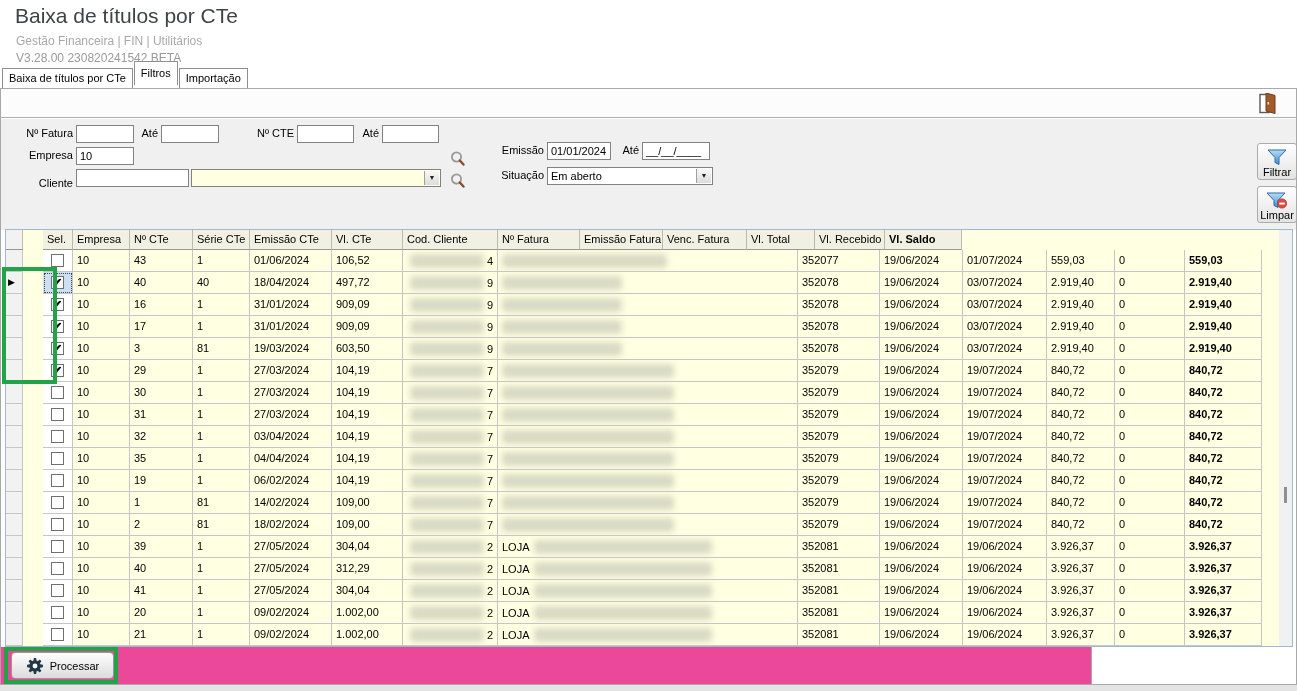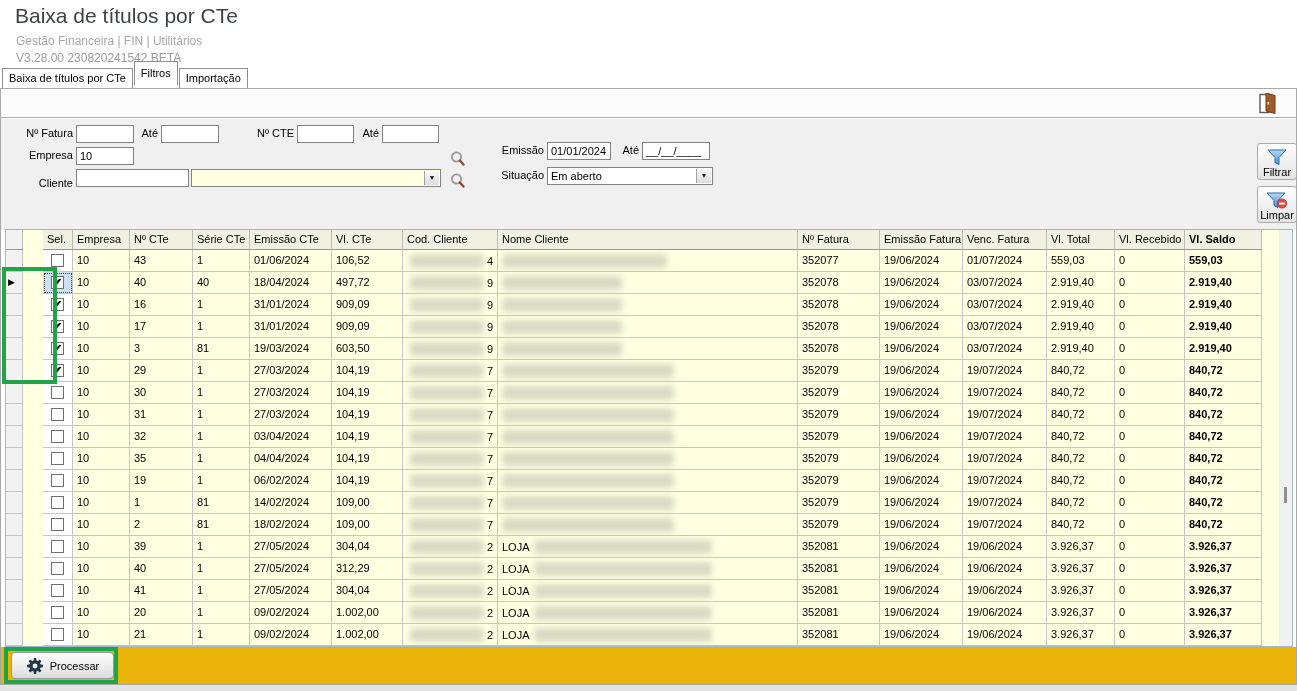--- a/index.html
+++ b/index.html
@@ -54,21 +54,21 @@
 .blur { display:inline-block; height:14px; background:#cfd1bd; filter:blur(3px); border-radius:3px; opacity:0.8; }
 .c.cod .blur { margin-right:3px; }
 .c.nome { display:flex; align-items:center; gap:4px; padding-top:0; }
 .sb { position:absolute; right:0px; top:0px; width:13px; height:416px; background:#f0f1f3; }
 .sb .thumb { position:absolute; left:5px; top:257px; width:3px; height:16px; background:#8f8f8f; }
 
 
 .gbox { position:absolute; border:4px solid #23a347; pointer-events:none; z-index:10; }
 
 
-.bottombar { position:absolute; left:0; top:647px; width:1297px; height:37px; background:#eab308; border-left:1px solid #a8a8a8; border-right:1px solid #a8a8a8; }
+.bottombar { position:absolute; left:0; top:647px; width:1092px; height:37px; background:#ec4899; border-left:1px solid #a8a8a8; border-right:1px solid #a8a8a8; }
 .procbtn { position:absolute; left:10px; top:5px; width:103px; height:27px; border:1px solid #979797; border-radius:4px; background:linear-gradient(#fefefe,#dcdcdc); display:flex; align-items:center; justify-content:center; gap:6px; font-size:11px; color:#000; }
 .winedge { position:absolute; left:0; top:684px; width:1297px; height:7px; background:#e4e4e4; border-top:1px solid #a9a9a9; }
 </style>
 </head>
 <body>
 
 <div class="title">Baixa de títulos por CTe</div>
 <div class="crumb">Gestão Financeira | FIN | Utilitários</div>
 <div class="ver">V3.28.00 230820241542 BETA</div>
 
@@ -152,21 +152,20 @@
 <div class="grid">
   <div class="hrow" id="gridhead">
       <div class="c ind w-ind"></div>
       <div class="c w-sel">Sel.</div>
       <div class="c w-emp">Empresa</div>
       <div class="c w-ncte">Nº CTe</div>
       <div class="c w-serie">Série CTe</div>
       <div class="c w-ecte">Emissão CTe</div>
       <div class="c w-vcte">Vl. CTe</div>
       <div class="c w-cod">Cod. Cliente</div>
-      <div class="c w-nome">Nome Cliente</div>
       <div class="c w-fat">Nº Fatura</div>
       <div class="c w-efat">Emissão Fatura</div>
       <div class="c w-venc">Venc. Fatura</div>
       <div class="c w-tot">Vl. Total</div>
       <div class="c w-rec">Vl. Recebido</div>
       <div class="c w-sal">Vl. Saldo</div>
       <div class="c fill"></div>
     </div>
   <div id="gridbody">
       <div class="trow">

